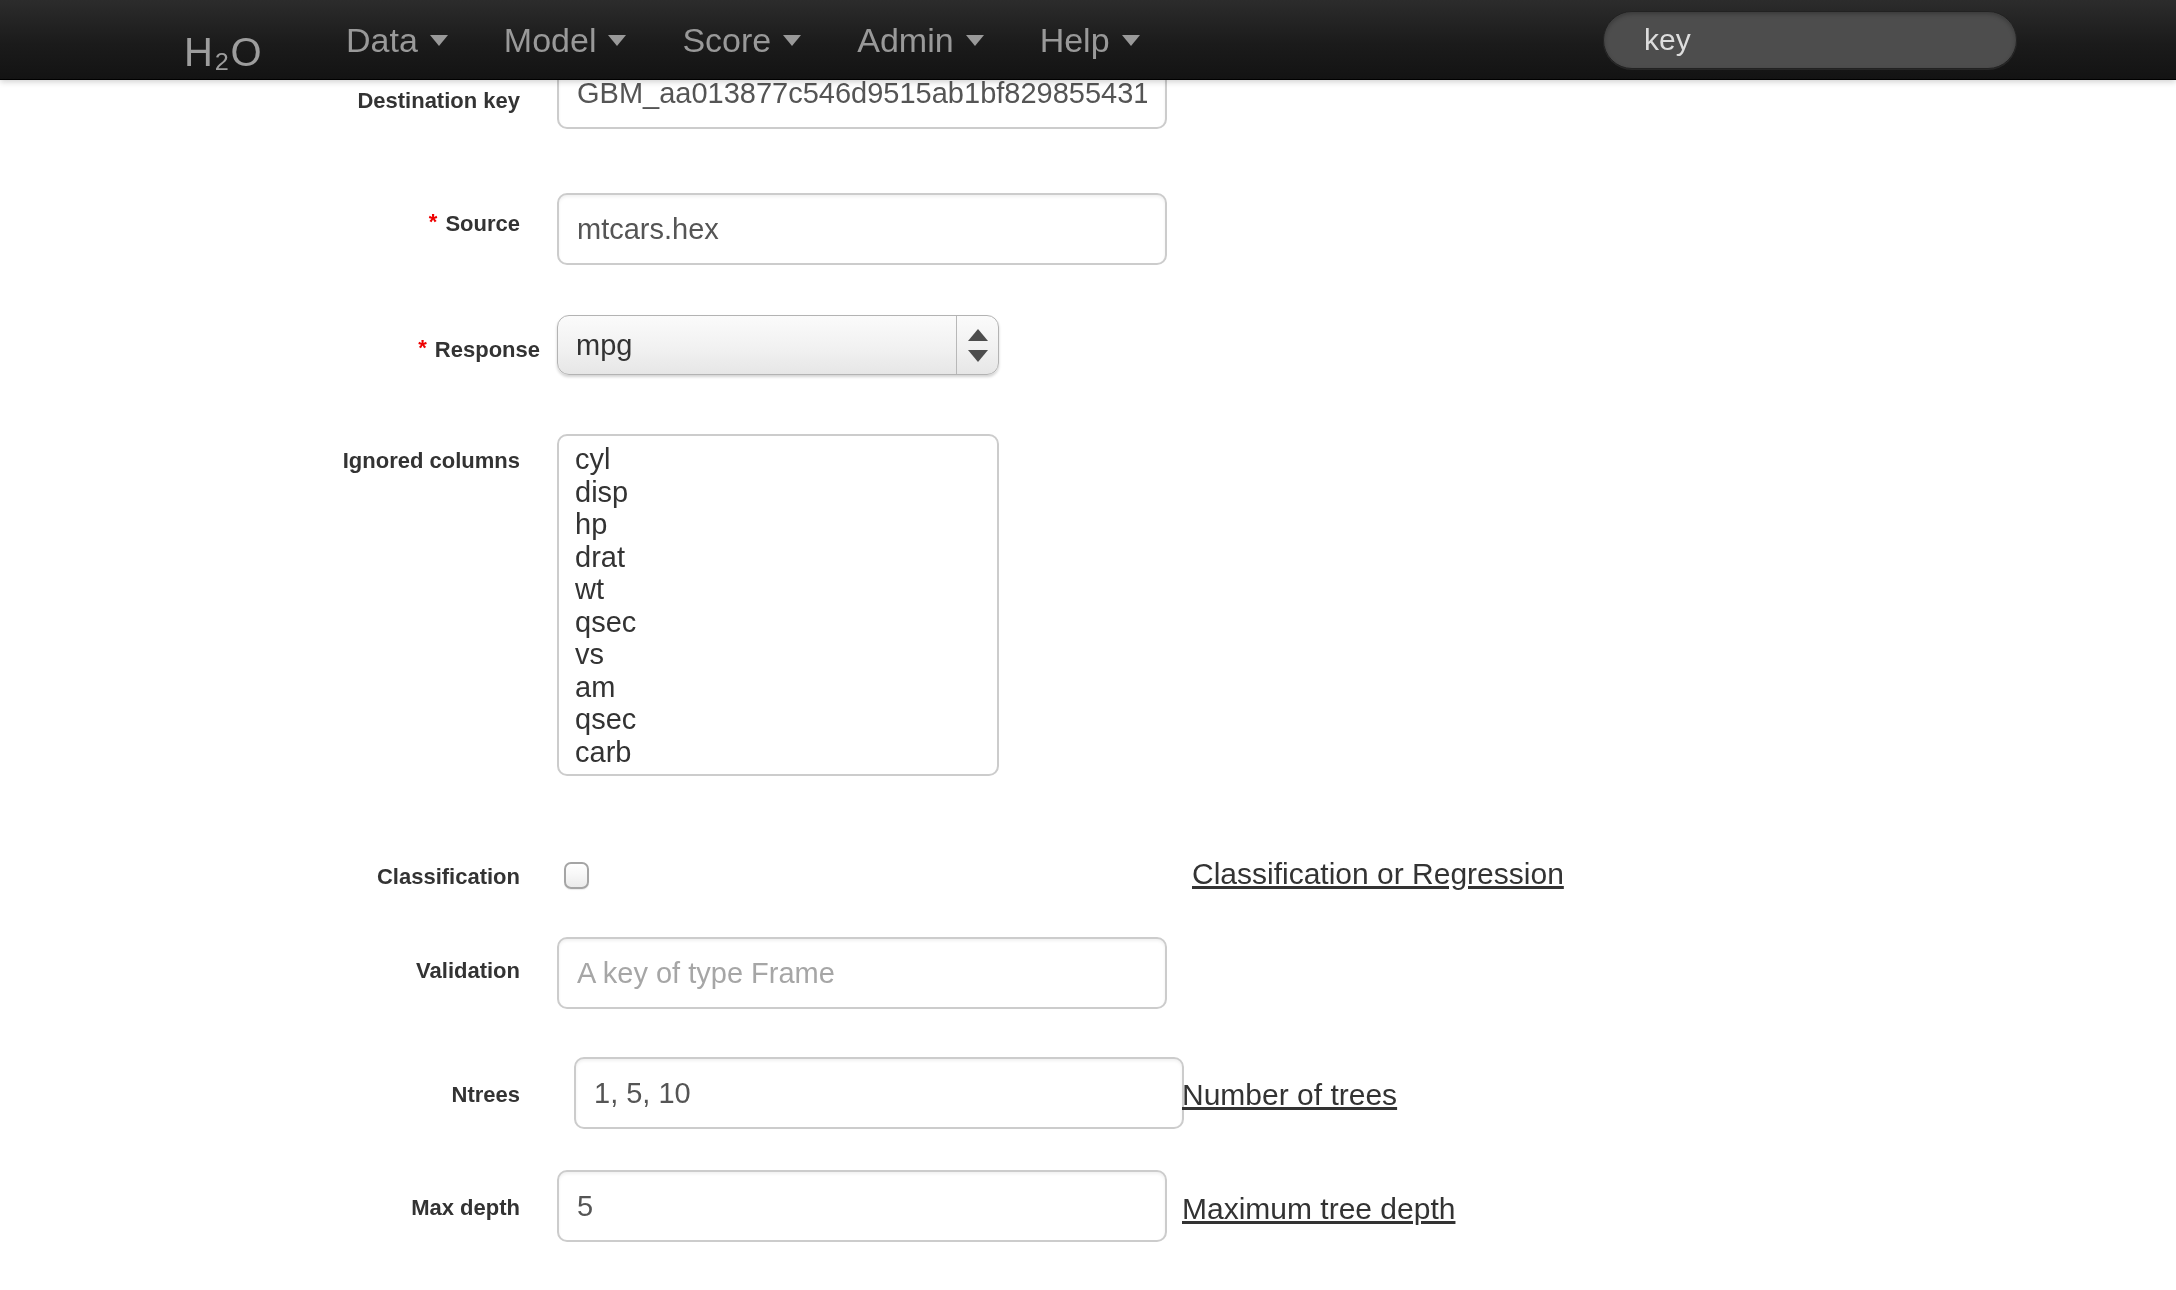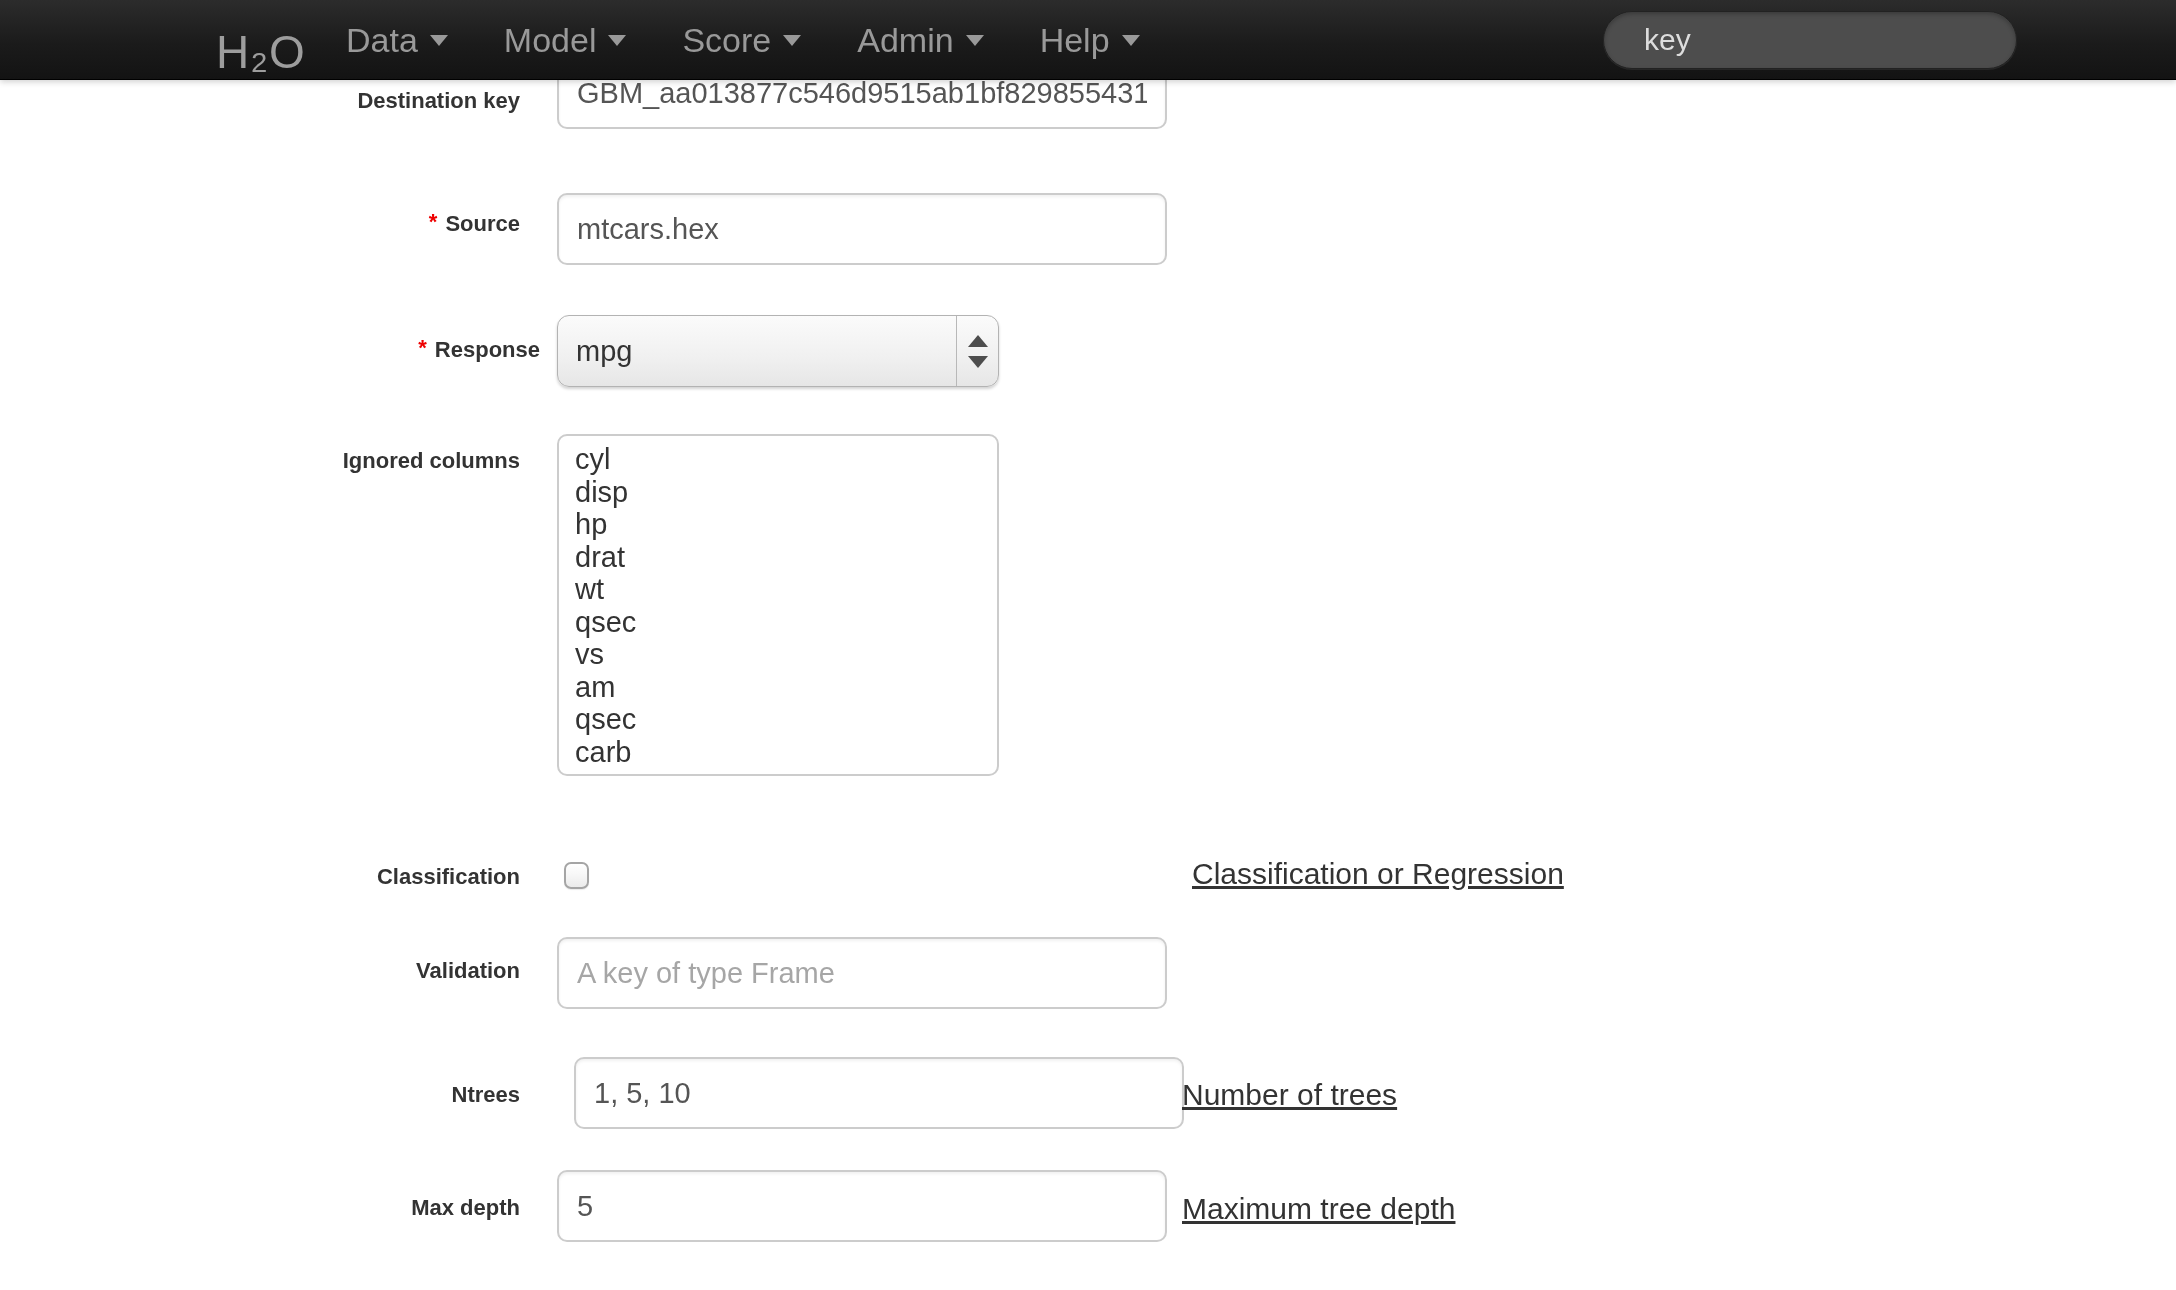--- a/index.html
+++ b/index.html
@@ -10,23 +10,23 @@
   
   .navbar {
     position: absolute; left: 0; top: 0; width: 2176px; height: 80px;
     background: linear-gradient(180deg, #2c2c2c 0%, #1b1b1b 55%, #131313 100%);
     border-bottom: 1px solid #000;
     box-shadow: 0 2px 6px rgba(0,0,0,0.18);
     z-index: 10;
     display: flex; align-items: center;
   }
   .brand {
-    position: absolute; left: 216px; top: 0; height: 104px;
+    position: absolute; left: 184px; top: 0; height: 104px;
     display: flex; align-items: center;
-    color: #9d9d9d; font-size: 46px; letter-spacing: 1px; cursor: pointer;
+    color: #9d9d9d; font-size: 40px; letter-spacing: 1px; cursor: pointer;
   }
   .nav-items {
     position: absolute; left: 318px; top: 0; height: 80px;
     display: flex; align-items: center; list-style: none;
   }
   .nav-item {
     color: #999999; font-size: 34px; padding: 0 28px; height: 80px;
     display: flex; align-items: center; cursor: pointer; white-space: nowrap;
   }
   .caret {
@@ -53,21 +53,21 @@
   .tinput {
     position: absolute; left: 557px; width: 610px; height: 72px;
     border: 2px solid #cccccc; border-radius: 10px; background: #ffffff;
     font-size: 29px; color: #555555; padding: 0 18px; outline: none;
     box-shadow: inset 0 2px 3px rgba(0,0,0,0.06);
     font-family: "Liberation Sans", sans-serif;
   }
   .tinput::placeholder { color: #a6a6a6; opacity: 1; }
 
   .sel {
-    position: absolute; left: 557px; top: 315px; width: 442px; height: 72px;
+    position: absolute; left: 557px; top: 315px; width: 442px; height: 60px;
     border: 1px solid #b3b3b3; border-radius: 12px;
     background: linear-gradient(180deg, #fbfbfb 0%, #f0f0f0 60%, #e6e6e6 100%);
     box-shadow: 0 2px 3px rgba(0,0,0,0.18);
     display: flex; align-items: center; cursor: pointer;
   }
   .sel-value { font-size: 29px; color: #333333; padding-left: 18px; flex: 1; }
   .sel-spin {
     width: 42px; height: 100%; border-left: 1px solid #b8b8b8;
     display: flex; flex-direction: column; align-items: center; justify-content: center;
   }

